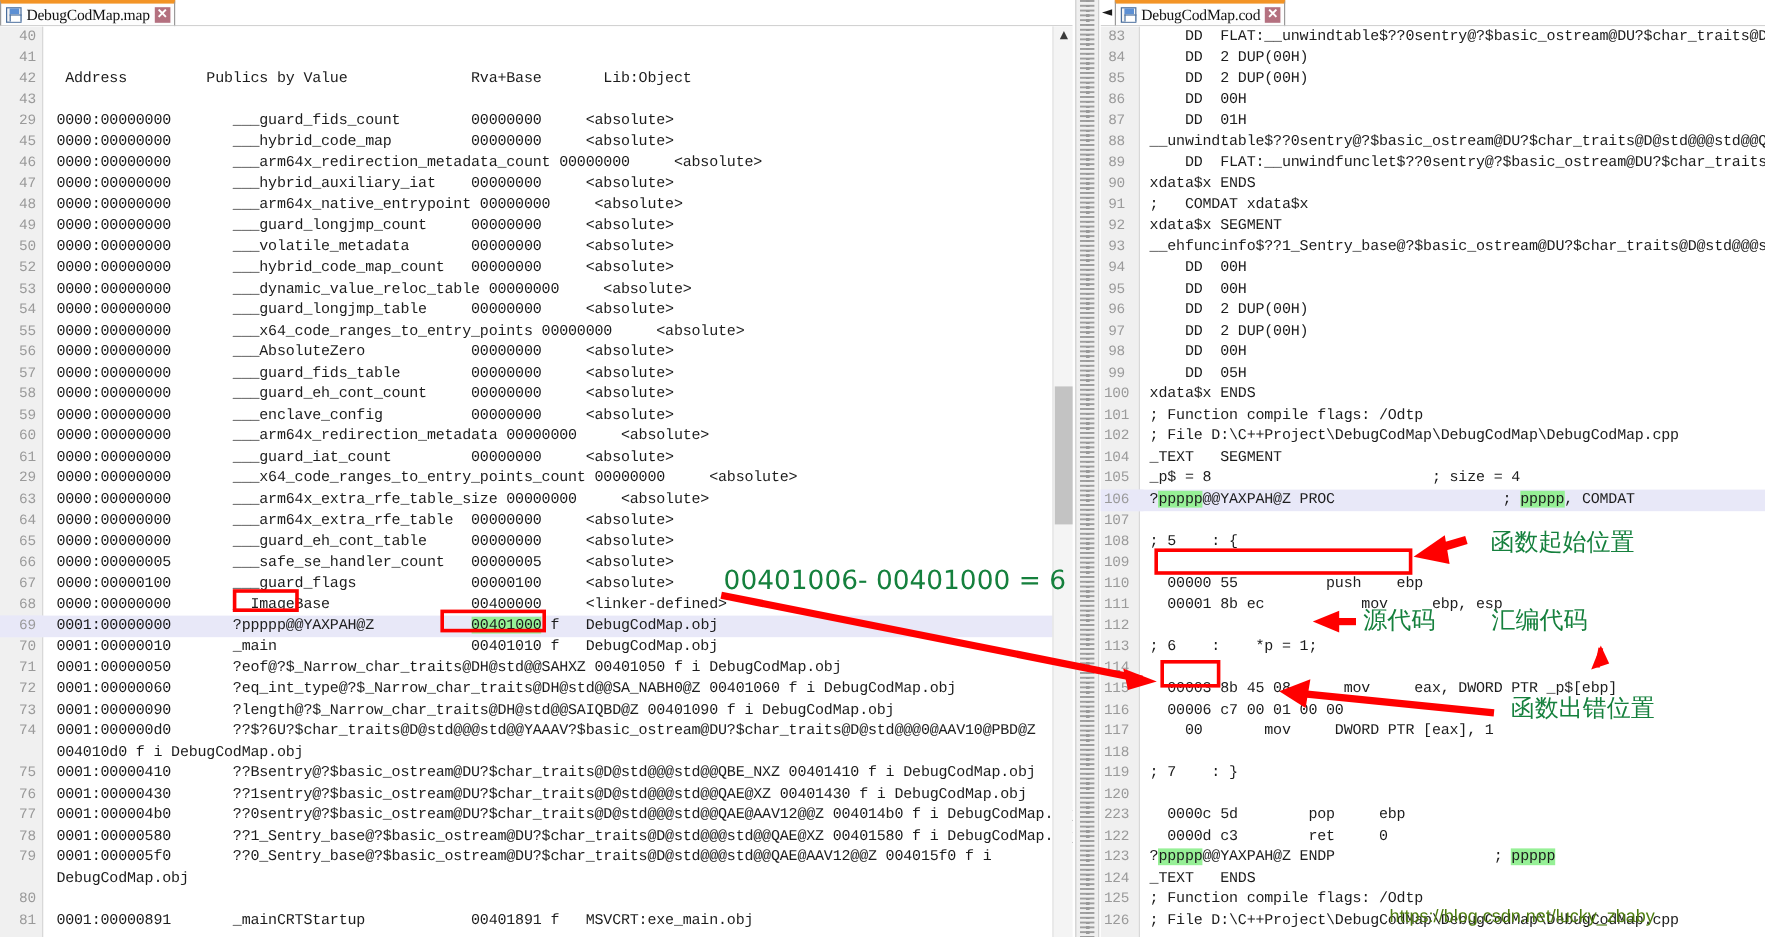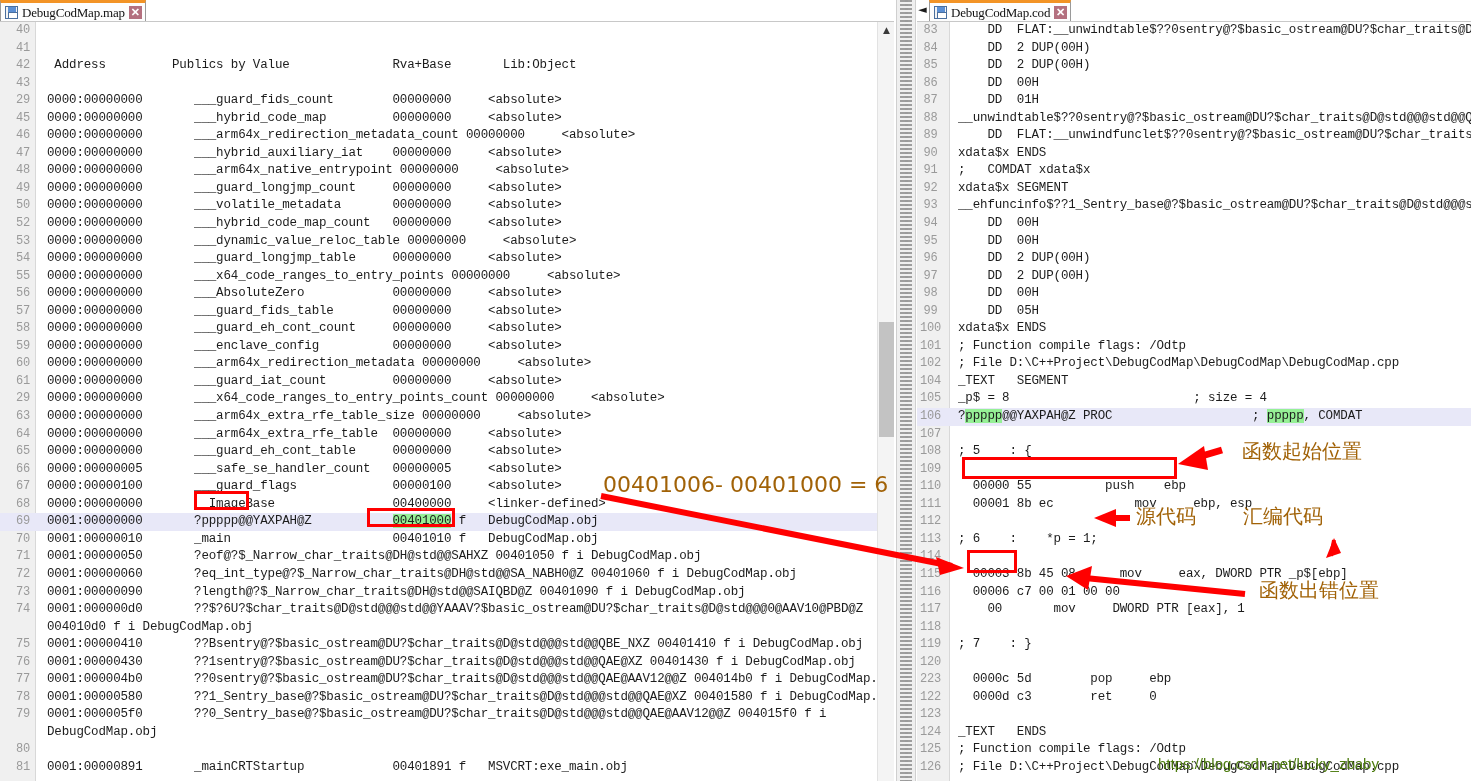--- a/index.html
+++ b/index.html
@@ -211,21 +211,21 @@
 
   
   #overlay {
     position: absolute;
     left: 0; top: 0;
     width: 1471px; height: 781px;
     pointer-events: none;
   }
   .ann-text {
     position: absolute;
-    color: #a16207;
+    color: #15803d;
     font-family: "DejaVu Sans", sans-serif;
     white-space: nowrap;
   }
   .ann-cn { font-size: 20px; font-weight: 500; }
   .ann-box {
     position: absolute;
     border: 3px solid #ff0000;
   }
   .watermark {
     position: absolute;
@@ -358,21 +358,21 @@
           <div class="line"><span class="ln">113</span><span class="txt">; 6    :    *p = 1;</span></div>
           <div class="line"><span class="ln">114</span><span class="txt"></span></div>
           <div class="line"><span class="ln">115</span><span class="txt">  00003 8b 45 08      mov     eax, DWORD PTR _p$[ebp]</span></div>
           <div class="line"><span class="ln">116</span><span class="txt">  00006 c7 00 01 00 00</span></div>
           <div class="line"><span class="ln">117</span><span class="txt">    00       mov     DWORD PTR [eax], 1</span></div>
           <div class="line"><span class="ln">118</span><span class="txt"></span></div>
           <div class="line"><span class="ln">119</span><span class="txt">; 7    : }</span></div>
           <div class="line"><span class="ln">120</span><span class="txt"></span></div>
           <div class="line"><span class="ln">223</span><span class="txt">  0000c 5d        pop     ebp</span></div>
           <div class="line"><span class="ln">122</span><span class="txt">  0000d c3        ret     0</span></div>
-          <div class="line"><span class="ln">123</span></div>
+          <div class="line"><span class="ln">123</span><span class="txt">?<span class="hl-green">ppppp</span>@@YAXPAH@Z ENDP                  ; <span class="hl-green">ppppp</span></span></div>
           <div class="line"><span class="ln">124</span><span class="txt">_TEXT   ENDS</span></div>
           <div class="line"><span class="ln">125</span><span class="txt">; Function compile flags: /Odtp</span></div>
           <div class="line"><span class="ln">126</span><span class="txt">; File D:\C++Project\DebugCodMap\DebugCodMap\DebugCodMap.cpp</span></div>
         </div>
     </div>
   </div>
 
   <div id="overlay">
 
     <div class="ann-text" style="left:603px; top:472px; font-size:22px;text-align:center;">00401006- 00401000 = 6</div>

